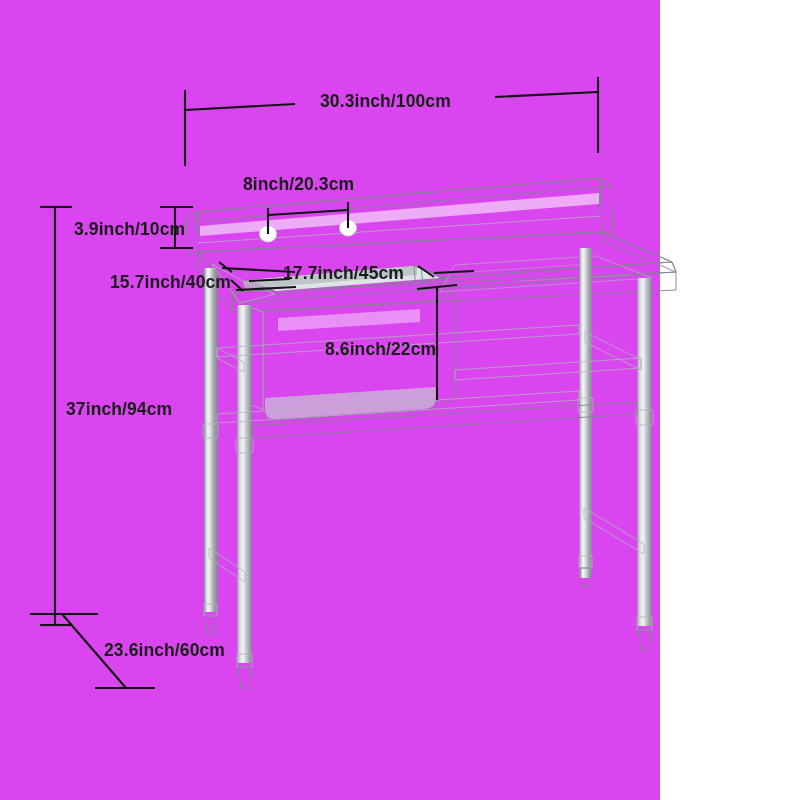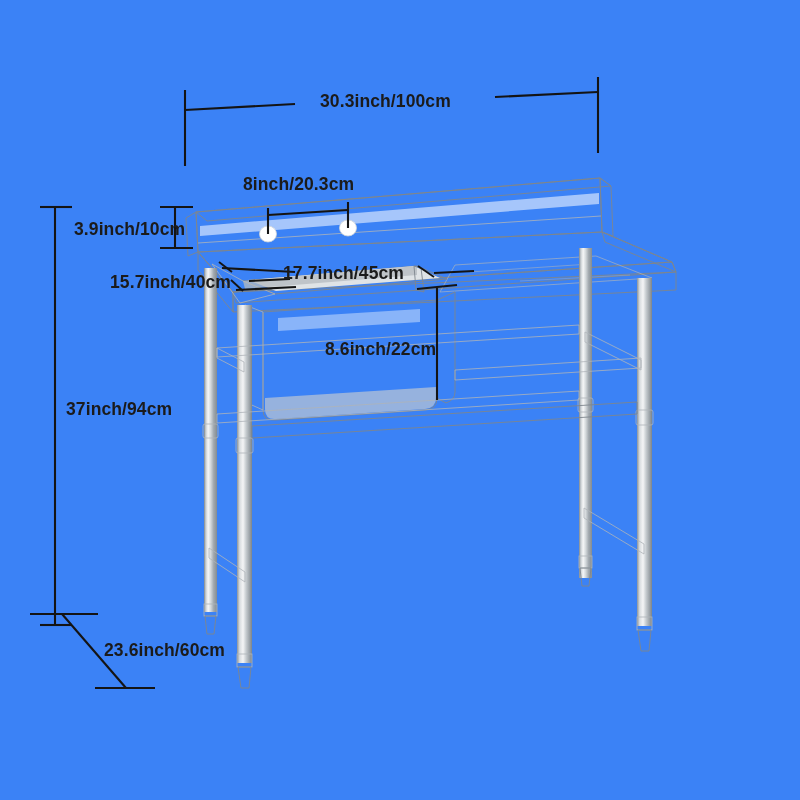--- a/index.html
+++ b/index.html
@@ -9,23 +9,23 @@
     background: #ffffff;
   }
   body {
     width: 800px;
     height: 800px;
     overflow: hidden;
     font-family: "Liberation Sans", sans-serif;
   }
   #diagram-root {
     position: relative;
-    width: 800px;
+    width: 660px;
     height: 800px;
-    background: #3b82f6;
+    background: #d946ef;
   }
   svg.product-svg {
     position: absolute;
     left: 0;
     top: 0;
     width: 800px;
     height: 800px;
     display: block;
   }
   .dim-label {

